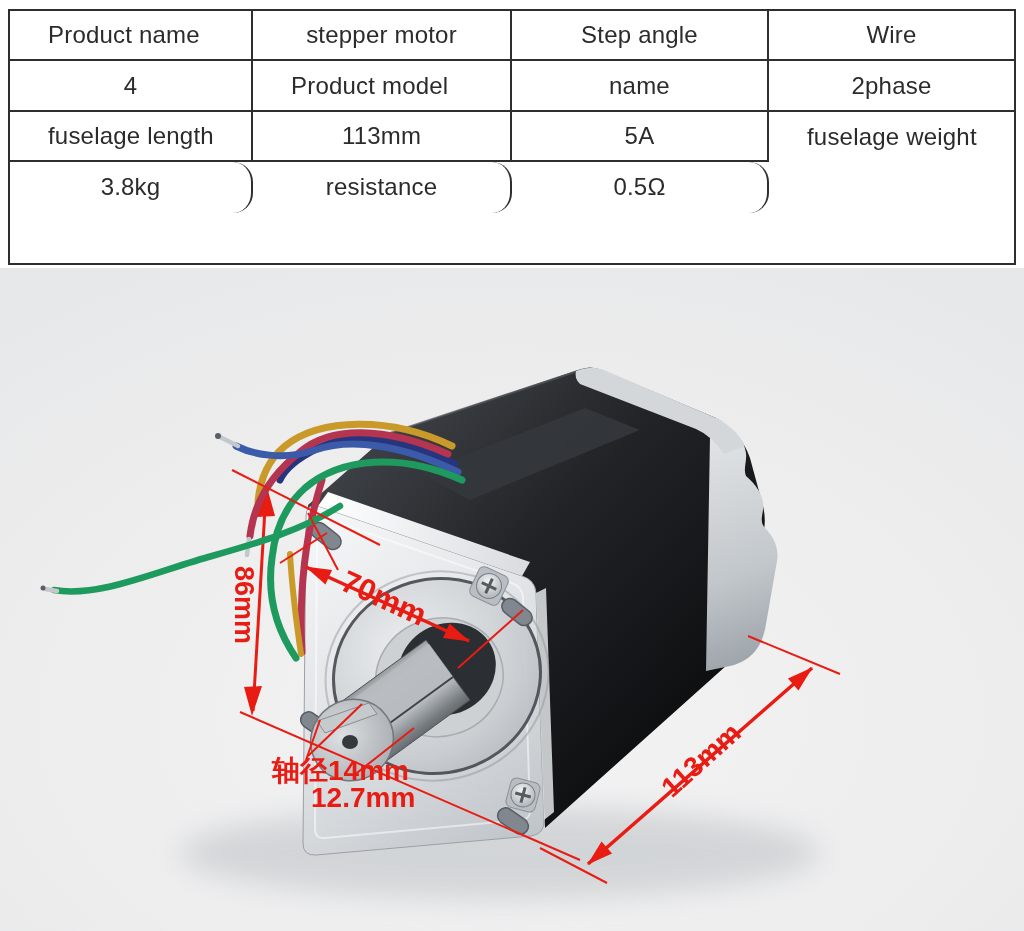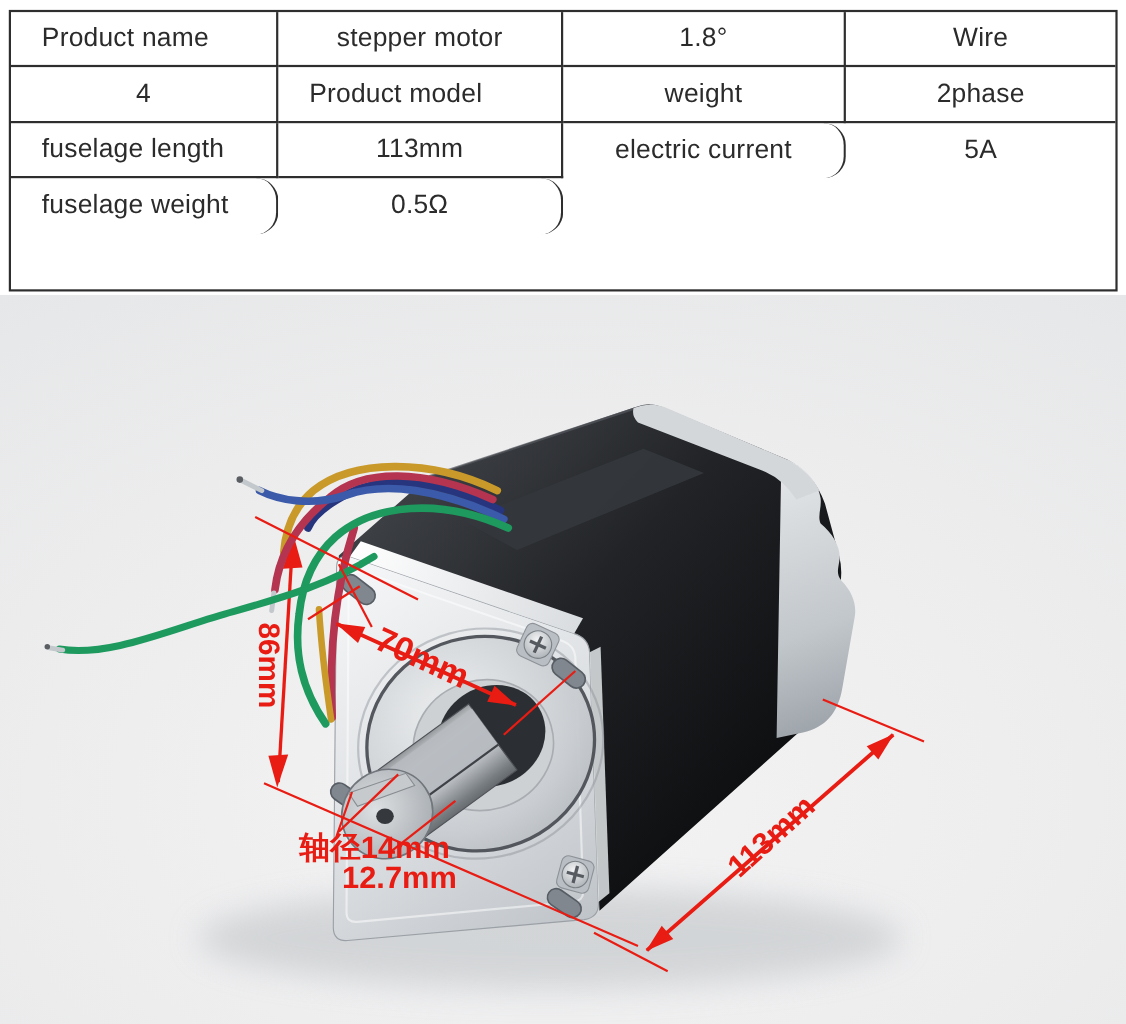--- a/index.html
+++ b/index.html
@@ -6,52 +6,53 @@
     font-family:"Liberation Sans","DejaVu Sans",sans-serif;overflow:hidden;}
   .stage{position:relative;width:1024px;height:931px;background:#fff;}
 
   
   .spec-table{position:absolute;left:8px;top:9px;width:1008px;height:256px;
     display:grid;grid-template-columns:244fr 260fr 258fr 246fr;grid-template-rows:repeat(5,1fr);
     border:2px solid #2e2e2e;box-sizing:border-box;background:#fff;}
   .cell{border-right:2px solid #2e2e2e;border-bottom:2px solid #2e2e2e;
     display:flex;align-items:center;justify-content:center;
     font-size:24px;color:#2b2b2b;letter-spacing:0.2px;box-sizing:border-box;}
-  .cell.lab{justify-content:flex-start;padding-left:28px;}
+  .cell.lab{justify-content:flex-start;padding-left:38px;}
   .cell:nth-child(4n){border-right:none;}
   .cell:nth-last-child(-n+4){border-bottom:none;border-radius:20px;}
 
   
   .photo{position:absolute;left:0;top:268px;width:1024px;height:663px;}
   .photo svg{display:block;}
   .dimtxt{font-family:"Liberation Sans","DejaVu Sans",sans-serif;font-weight:bold;}
 </style>
 </head>
 <body>
 
 <div class="stage">
 
   <div class="spec-table">
     <div class="cell lab">Product name</div>
     <div class="cell">stepper motor</div>
-    <div class="cell">1.8°</div>
+    <div class="cell">Step angle</div>
 
     <div class="cell">Wire</div>
     <div class="cell">4</div>
 
     <div class="cell lab">Product model</div>
-    <div class="cell">weight</div>
+    <div class="cell">name</div>
     <div class="cell">2phase</div>
 
     <div class="cell lab">fuselage length</div>
     <div class="cell">113mm</div>
-    <div class="cell">electric current</div>
     <div class="cell">5A</div>
 
     <div class="cell lab">fuselage weight</div>
+    <div class="cell">3.8kg</div>
+    <div class="cell">resistance</div>
     <div class="cell">0.5Ω</div>
   </div>
 
   <div class="photo">
   <svg width="1024" height="663" viewBox="0 0 1024 663" xmlns="http://www.w3.org/2000/svg">
     <defs>
       <radialGradient id="bgGrad" cx="50%" cy="68%" r="85%">
         <stop offset="0%" stop-color="#f3f3f4"></stop>
         <stop offset="55%" stop-color="#ededee"></stop>
         <stop offset="100%" stop-color="#e6e7e8"></stop>

